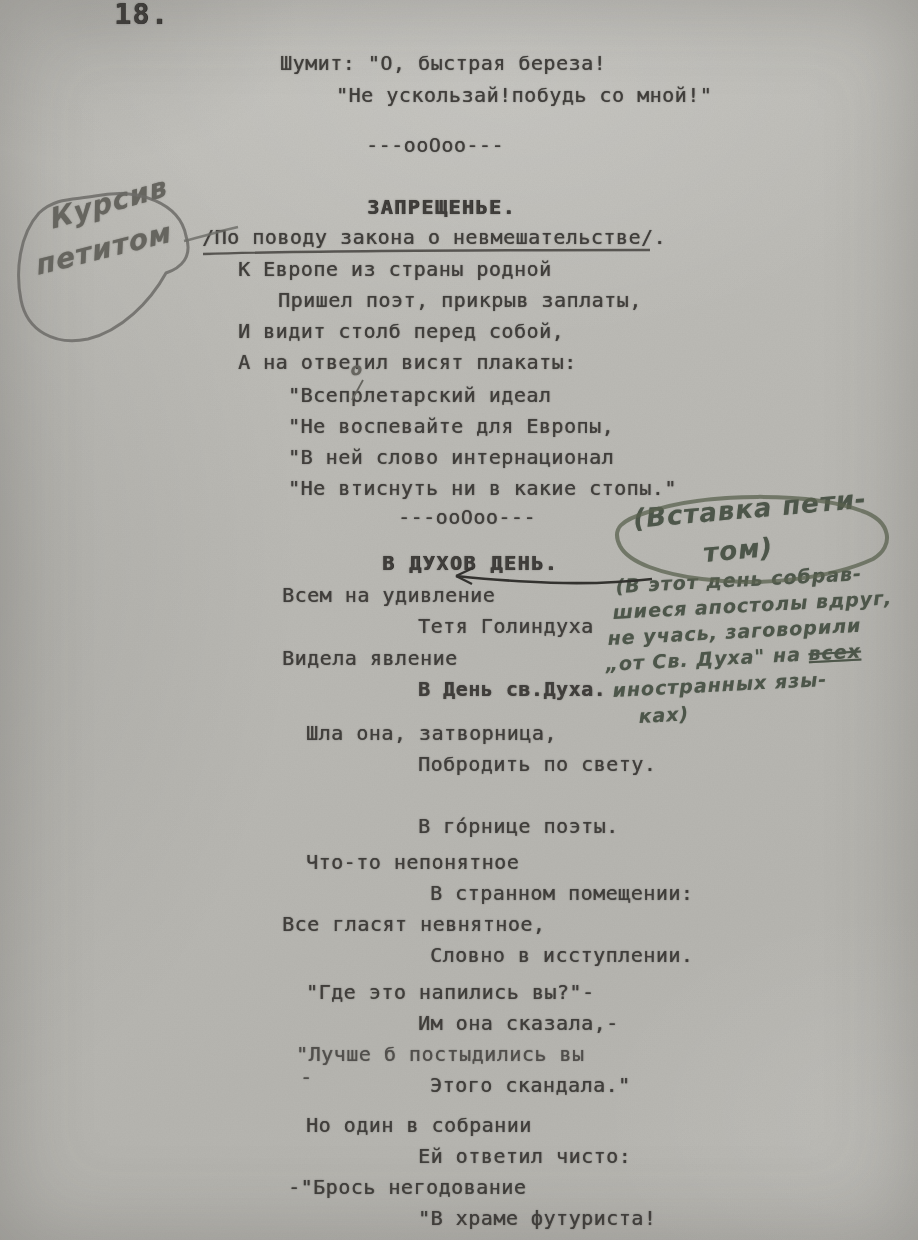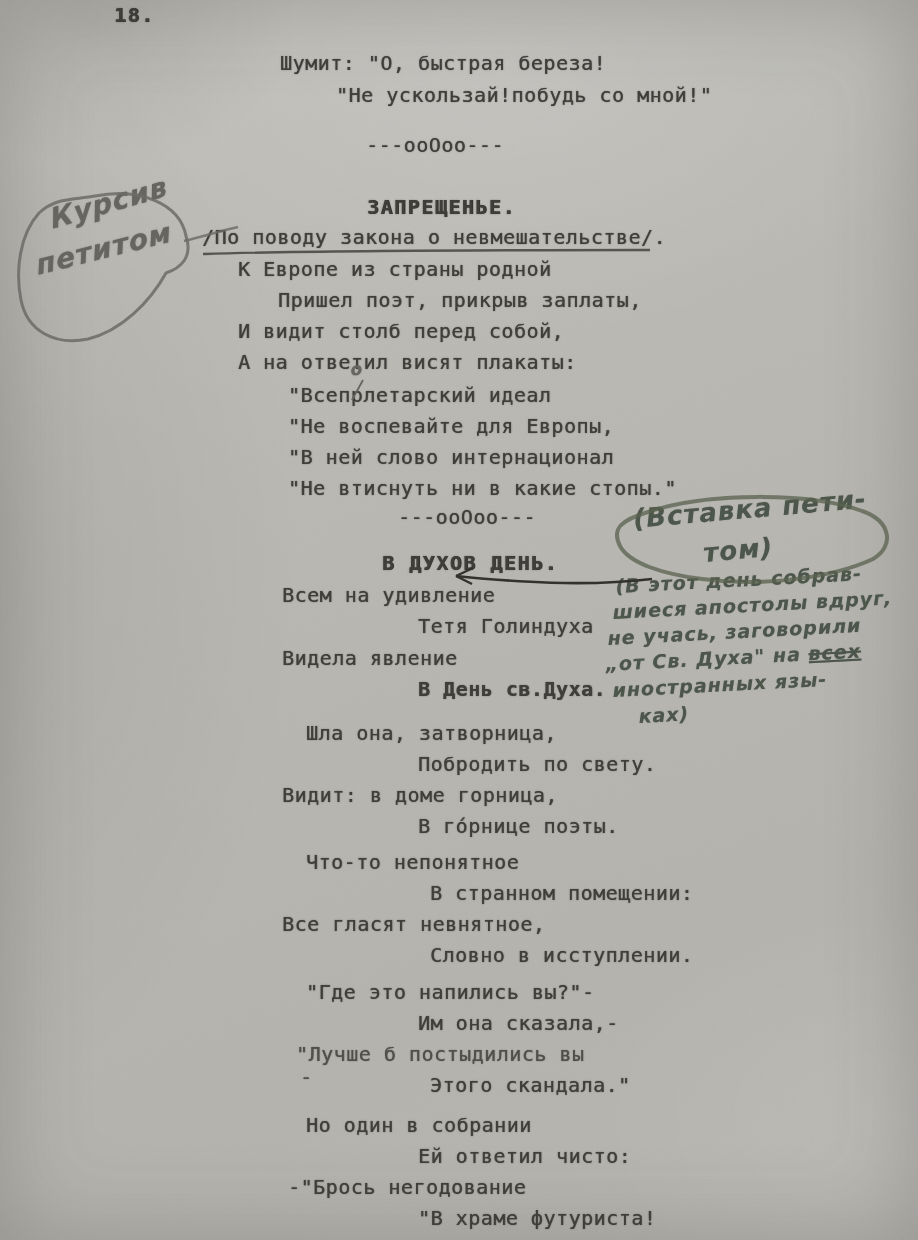--- a/index.html
+++ b/index.html
@@ -55,21 +55,21 @@
 <div class="page">
 
   <svg class="grain" width="918" height="1240" aria-hidden="true">
     <filter id="g">
         <feTurbulence type="fractalNoise" baseFrequency="0.75" numOctaves="2" stitchTiles="stitch"></feTurbulence>
       <feColorMatrix type="matrix" values="0 0 0 0 0.25  0 0 0 0 0.25  0 0 0 0 0.23  0 0 0 0.10 0"></feColorMatrix>
       </filter>
     <rect width="918" height="1240" filter="url(#g)"></rect>
   </svg>
 
-  <div class="tw heavy" style="left:114px;top:4px;font-size:20px;text-align:center;">18.</div>
+  <div class="tw heavy" style="left:114px;top:4px;font-size:28px;text-align:center;">18.</div>
 
   <div class="tw" style="left:280px;top:52px;">Шумит: "О, быстрая береза!</div>
   <div class="tw" style="left:336px;top:84px;">"Не ускользай!побудь со мной!"</div>
 
   <div class="tw" style="left:366px;top:134px;">---ooOoo---</div>
 
   <div class="tw heavy" style="left:367px;top:196px;">ЗАПРЕЩЕНЬЕ.</div>
   <div class="tw" style="left:202px;top:226px;">/По поводу закона о невмешательстве/.</div>
 
   <div class="tw" style="left:238px;top:258px;">К Европе из страны родной</div>
@@ -87,21 +87,20 @@
 
   <div class="tw heavy" style="left:382px;top:552px;">В ДУХОВ ДЕНЬ.</div>
 
   <div class="tw" style="left:282px;top:584px;">Всем на удивление</div>
   <div class="tw" style="left:418px;top:615px;">Тетя Голиндуха</div>
   <div class="tw" style="left:282px;top:647px;">Видела явление</div>
   <div class="tw" style="left:418px;top:678px;font-weight:bold;">В День св.Духа.</div>
 
   <div class="tw" style="left:306px;top:722px;">Шла она, затворница,</div>
   <div class="tw" style="left:418px;top:753px;">Побродить по свету.</div>
-  <div class="tw" style="left:282px;top:784px;">Видит: в доме горница,</div>
   <div class="tw" style="left:418px;top:815px;">В го́рнице поэты.</div>
 
   <div class="tw" style="left:306px;top:851px;">Что-то непонятное</div>
   <div class="tw" style="left:430px;top:882px;">В странном помещении:</div>
   <div class="tw" style="left:282px;top:913px;">Все гласят невнятное,</div>
   <div class="tw" style="left:430px;top:944px;">Словно в исступлении.</div>
 
   <div class="tw" style="left:306px;top:981px;">"Где это напились вы?"-</div>
   <div class="tw" style="left:418px;top:1012px;">Им она сказала,-</div>
   <div class="tw faded" style="left:296px;top:1043px;">"Лучше б постыдились вы</div>

